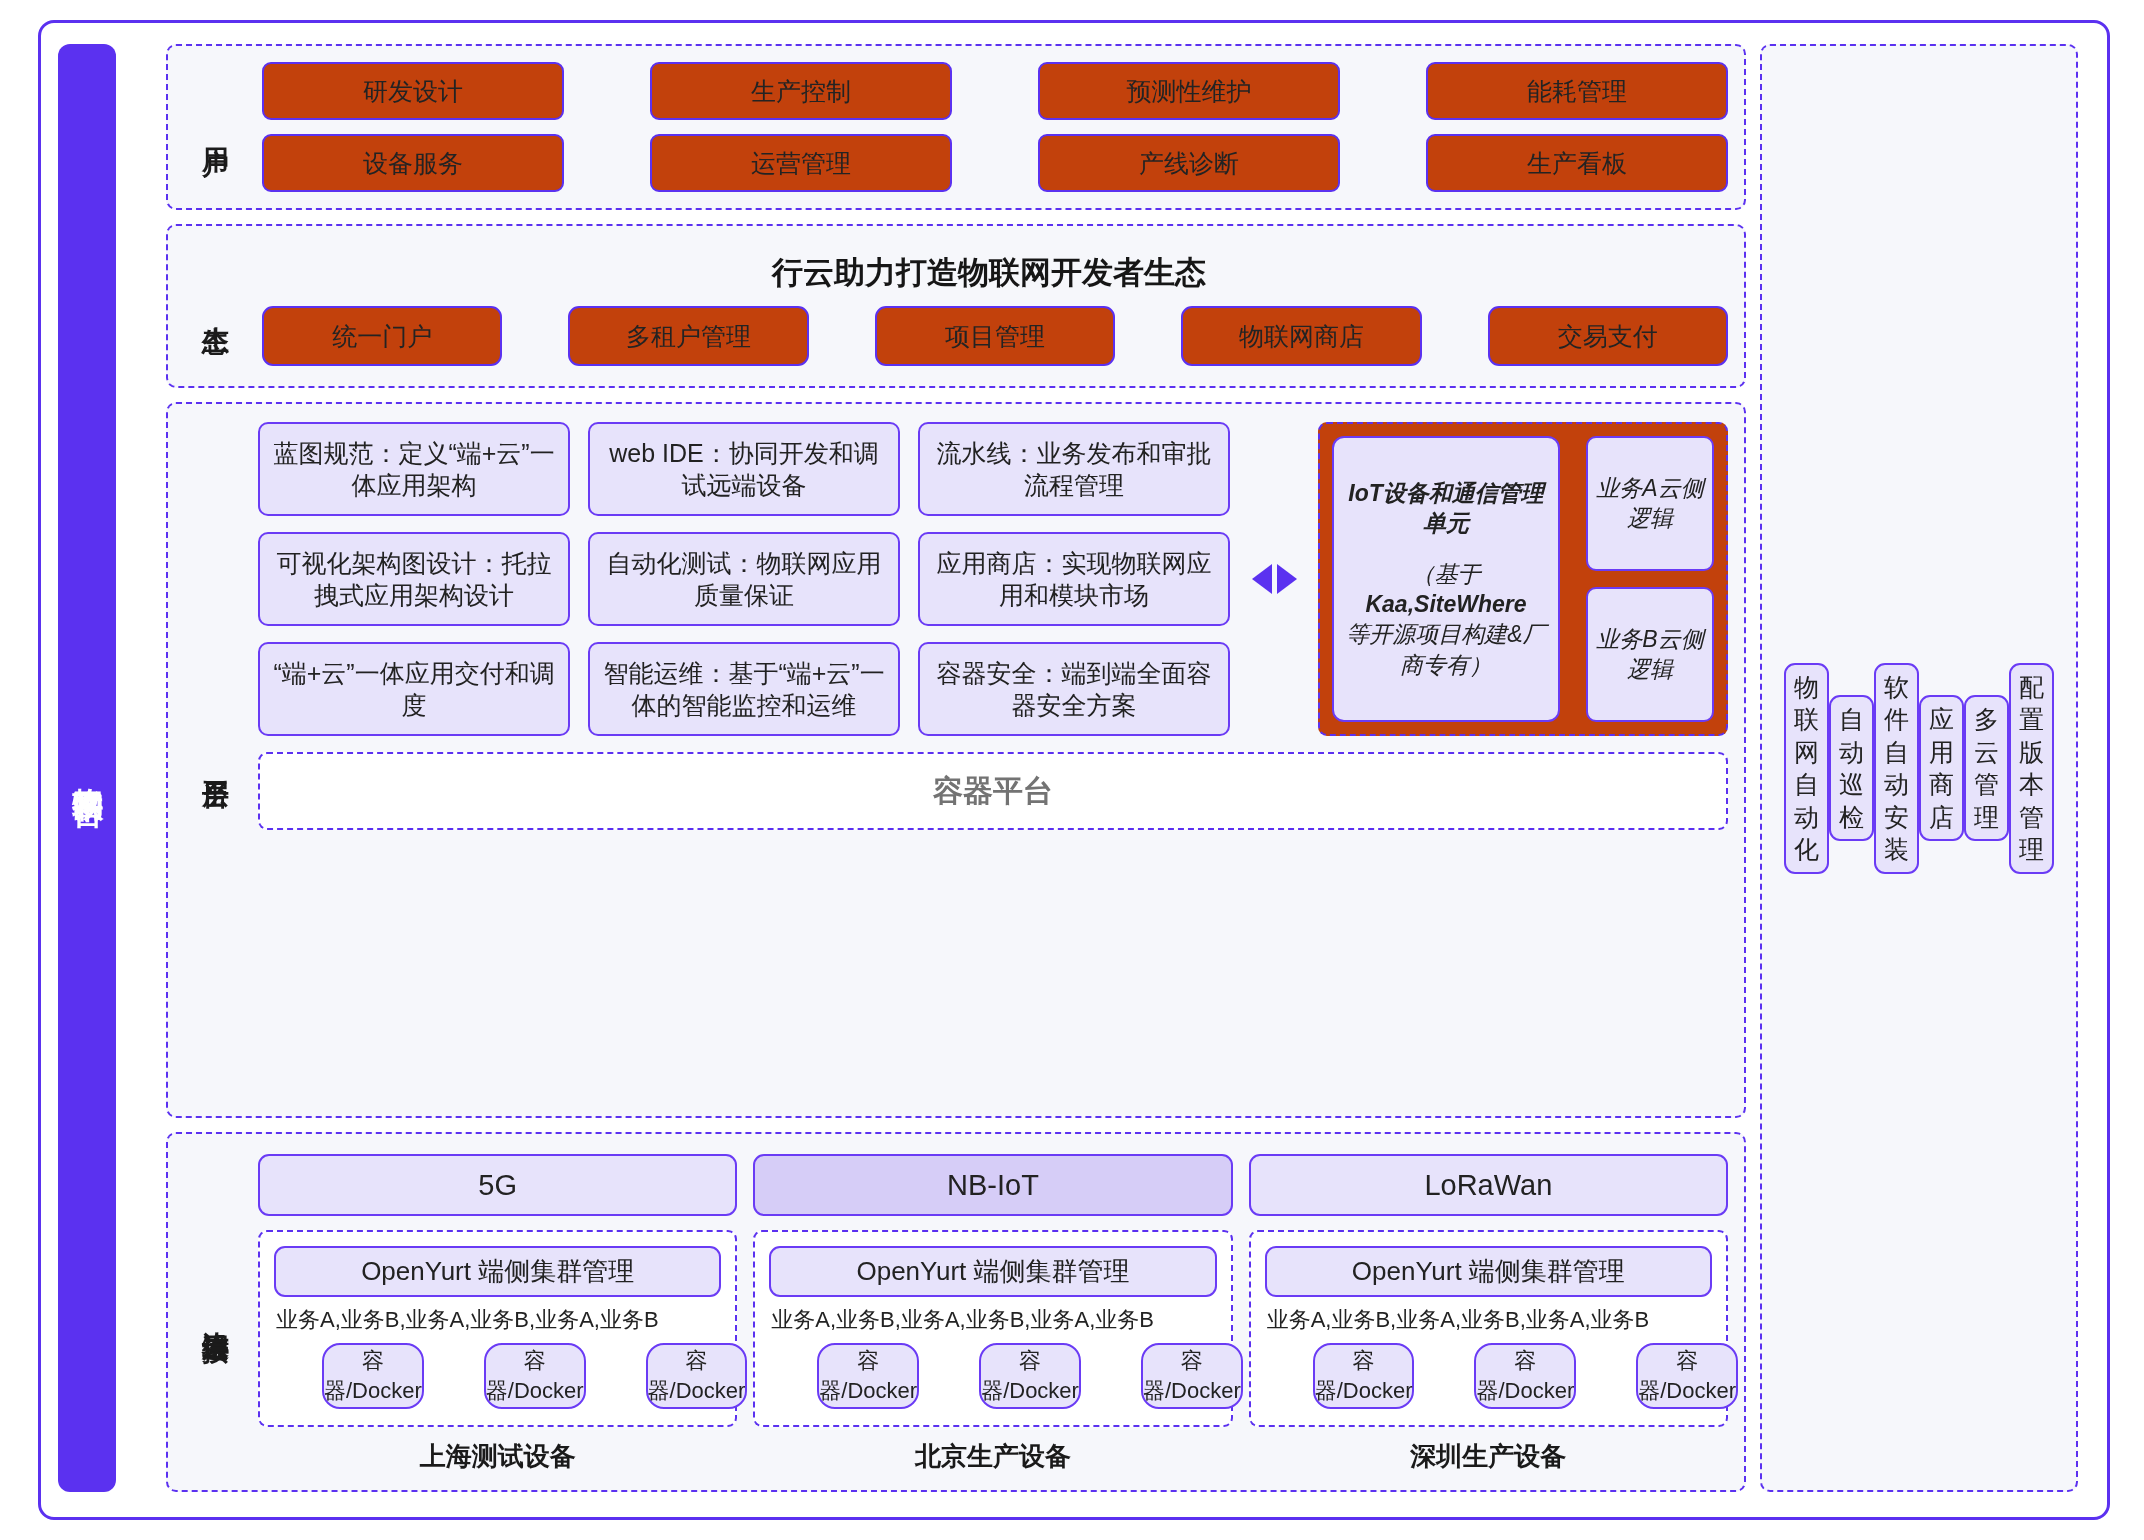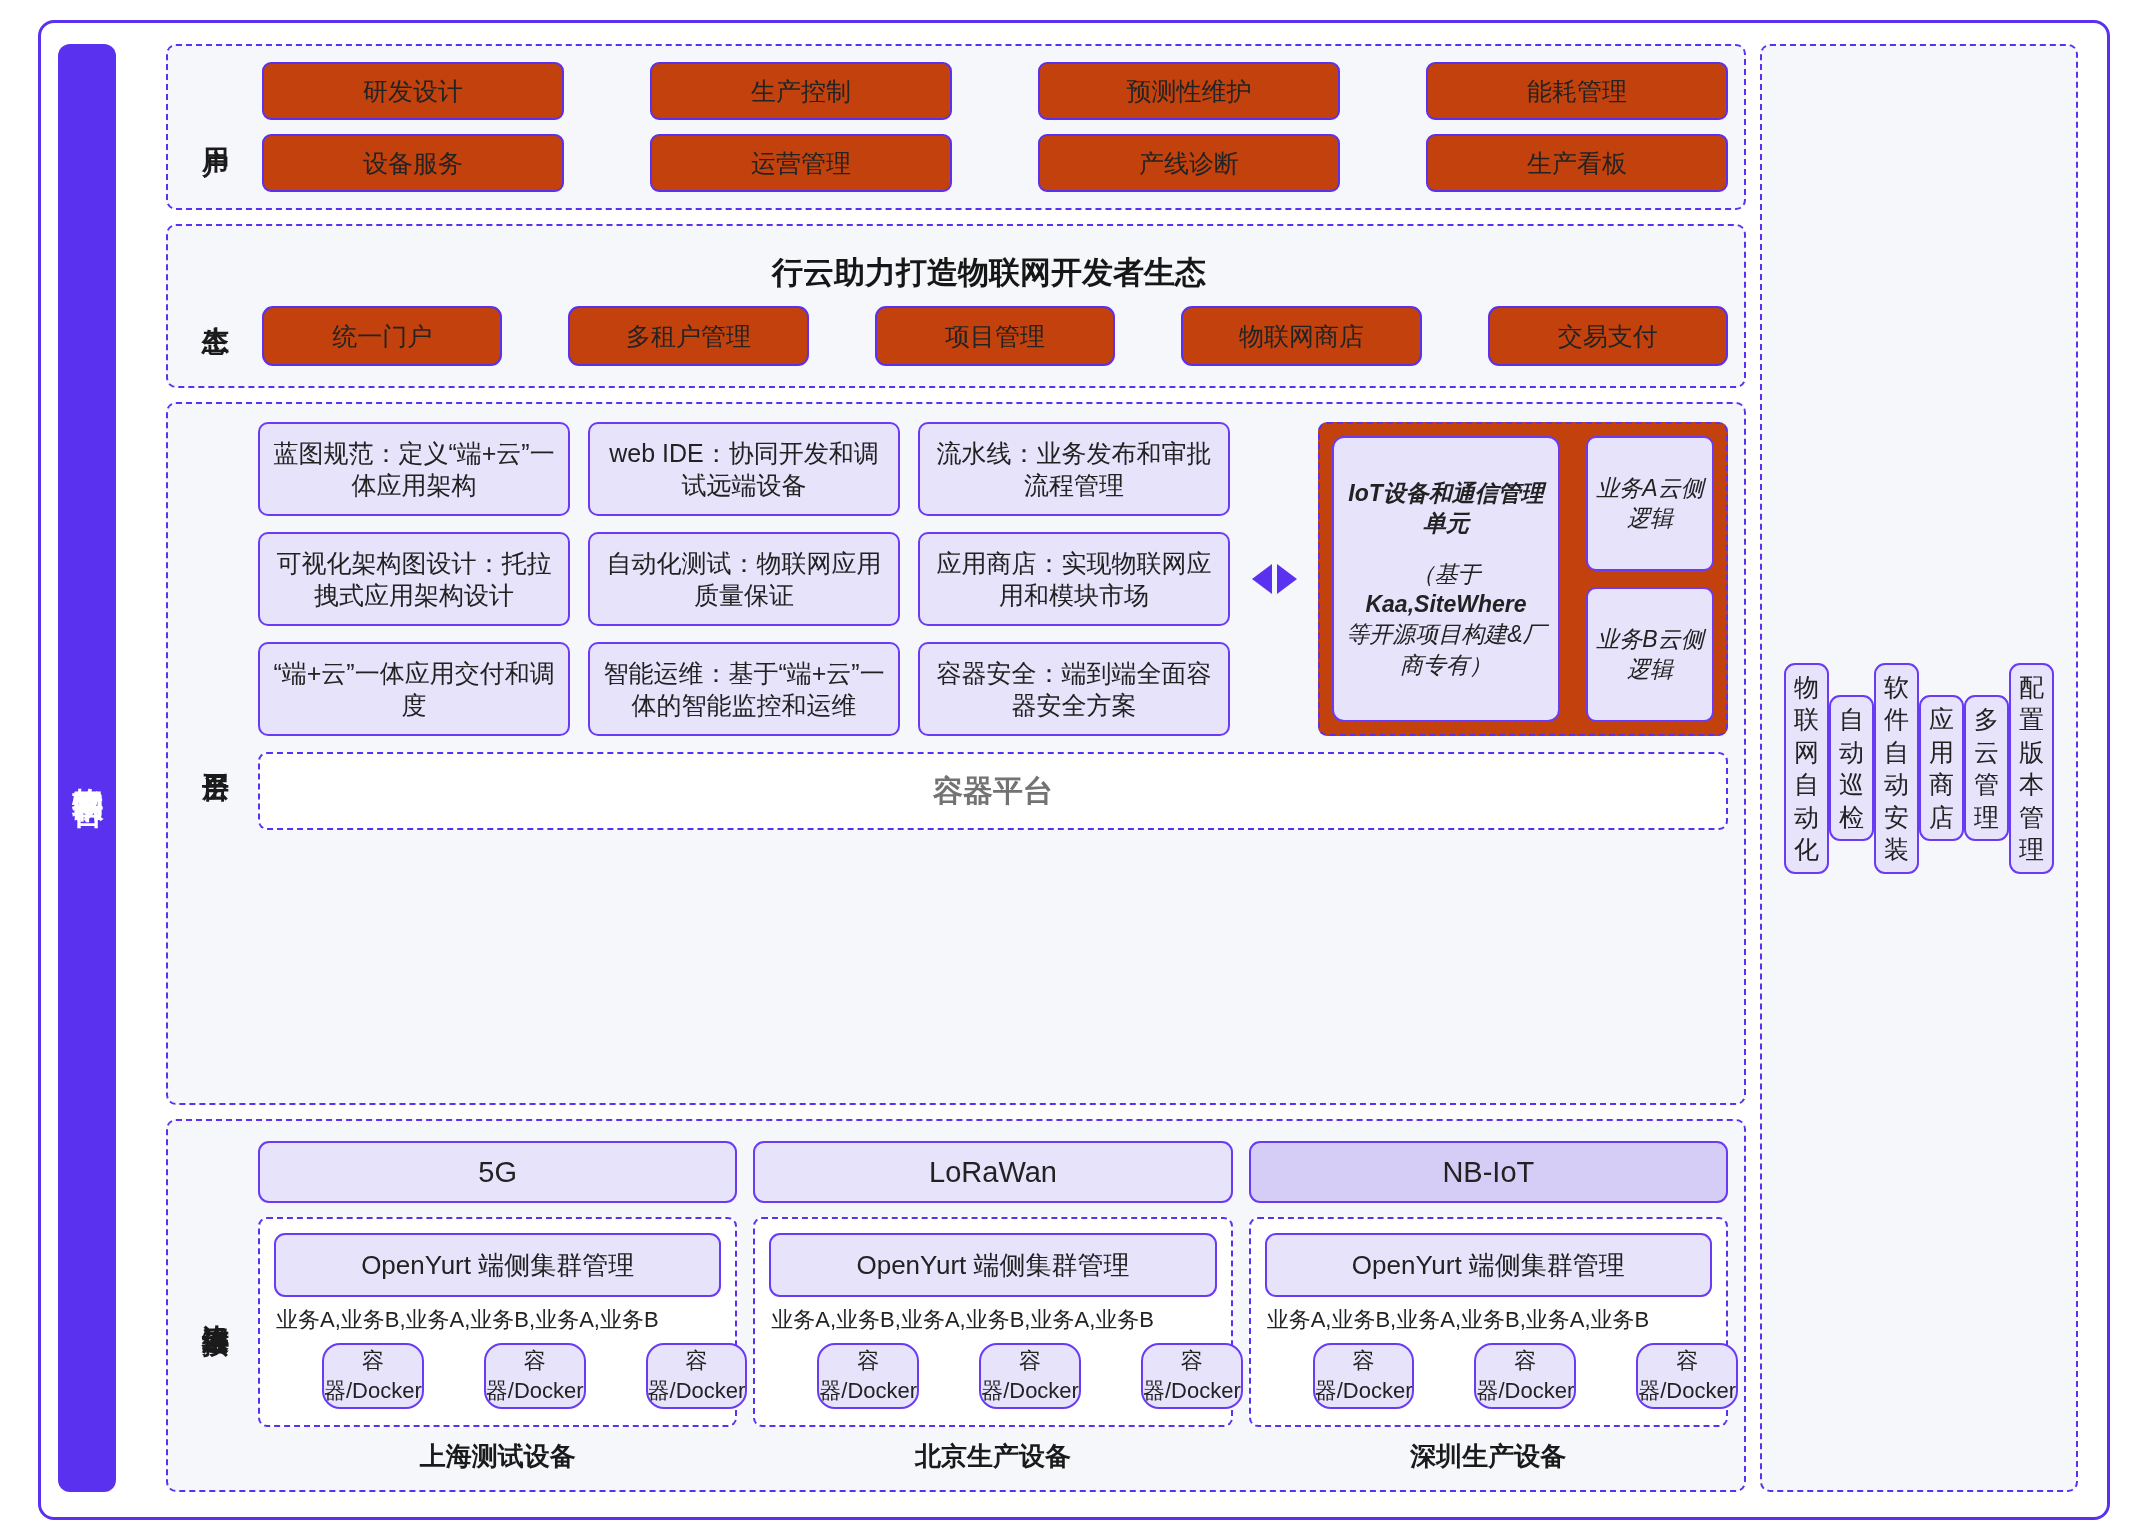--- a/index.html
+++ b/index.html
@@ -192,21 +192,21 @@
 
   .dev-row { display:flex; gap: 16px; }
   .dev-col { flex: 1 1 0; display:flex; flex-direction:column; min-width:0; }
   .dev-box {
     border: 2px dashed #5b31f0;
     border-radius: 9px;
     background: #ffffff;
     padding: 14px 14px 16px 14px;
     display:flex; flex-direction:column; gap: 8px;
   }
-  .dev-box .oy { height: 64px; font-size: 26px; border-radius: 11px; }
+  .dev-box .oy { height: 51px; font-size: 26px; border-radius: 11px; }
   .svc-line {
     font-size: 22px; color: #232323; text-align: left; padding-left: 2px;
     white-space: nowrap; overflow: hidden;
   }
   .docker-row { display:flex; gap: 12px; }
   .docker-row .chip { flex:1 1 0; height: 66px; font-size: 22px; border-radius: 18px; margin-left: 48px; }
   .dev-caption {
     text-align:center; font-size: 26px; font-weight:700; color:#1a1a1a;
     padding-top: 12px;
   }
@@ -328,22 +328,22 @@
     </div>
 
     <div class="band" style="flex:0 0 auto;">
       <div class="band-label">
         <span class="vtext">边缘连接层</span>
       </div>
       <div class="band-body edge-body">
 
         <div class="net-row">
           <div class="chip">5G</div>
+          <div class="chip alt">NB-IoT</div>
           <div class="chip">LoRaWan</div>
-          <div class="chip alt">NB-IoT</div>
         </div>
 
         <div class="dev-row">
 
           <div class="dev-col">
             <div class="dev-box">
               <div class="chip oy">OpenYurt 端侧集群管理</div>
               <div class="svc-line">业务A,业务B,业务A,业务B,业务A,业务B</div>
               <div class="docker-row">
                 <div class="chip">容器/Docker</div>

